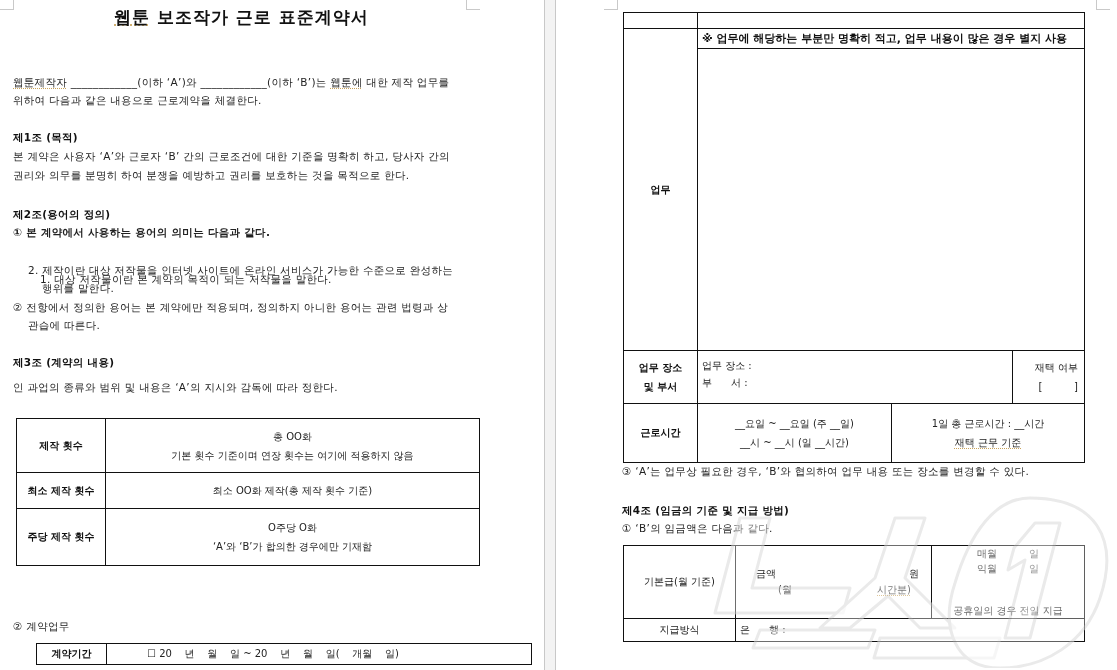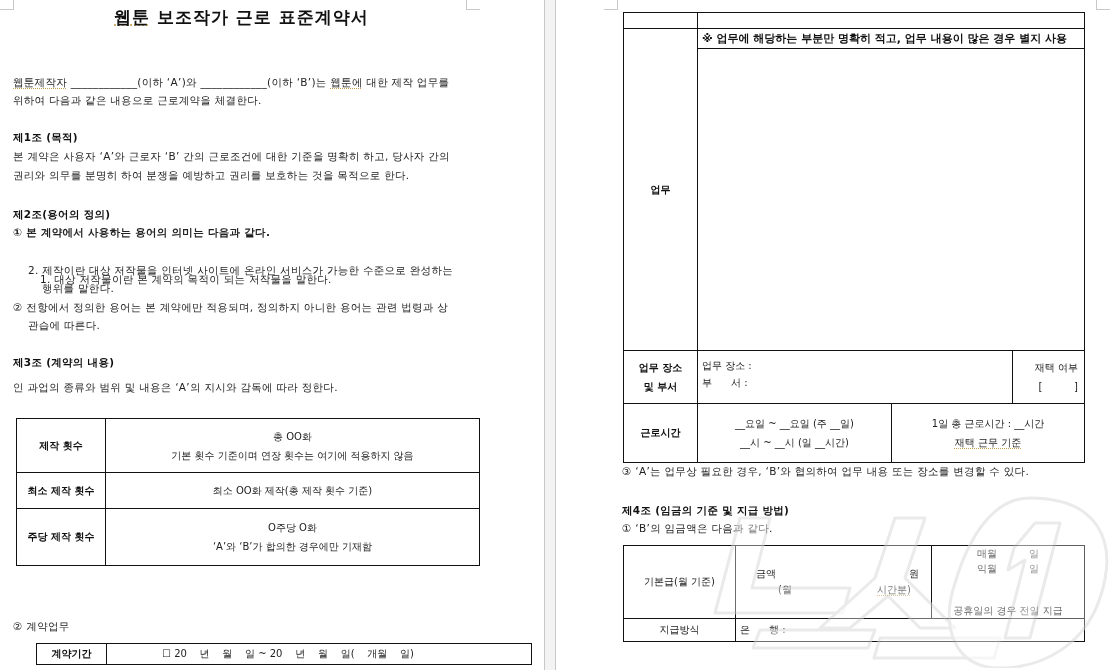--- a/index.html
+++ b/index.html
@@ -97,21 +97,21 @@
   <div class="abs line" style="left:13px;top:620px;">② 계약업무</div>
 
   <table class="doc" style="left:16px;top:643px;width:496px;margin-left:20px;">
     <colgroup>
         <col style="width:70px">
         <col>
       </colgroup>
     <tbody>
         <tr style="height:21px">
       <td class="lab">계약기간</td>
-      <td style="padding-left:55px; white-space:pre;"><span>☐</span> <span>20    년    월    일 ~ 20    년    월    일(    개월    일)</span></td>
+      <td style="padding-left:40px; white-space:pre;"><span>☐</span> <span>20    년    월    일 ~ 20    년    월    일(    개월    일)</span></td>
     </tr>
   </tbody>
     </table>
 </div>
 
 <div class="gutter"></div>
 
 <div class="page" id="page-right">
   <div class="corner" style="left:48px;top:0;border-right-width:1px;border-bottom-width:1px;"></div>
   <div class="corner" style="left:540px;top:0;border-left-width:1px;border-bottom-width:1px;"></div>

